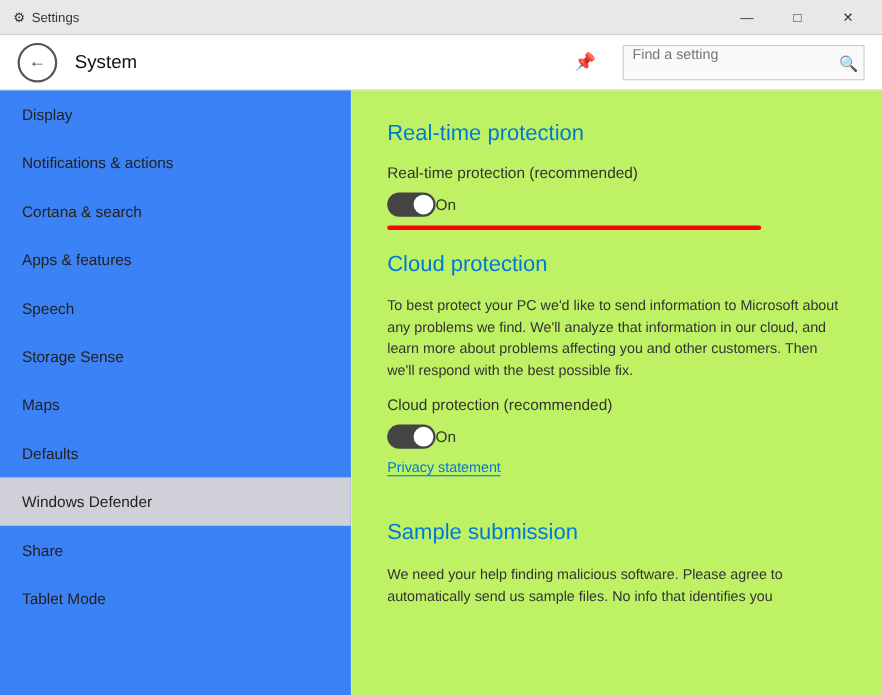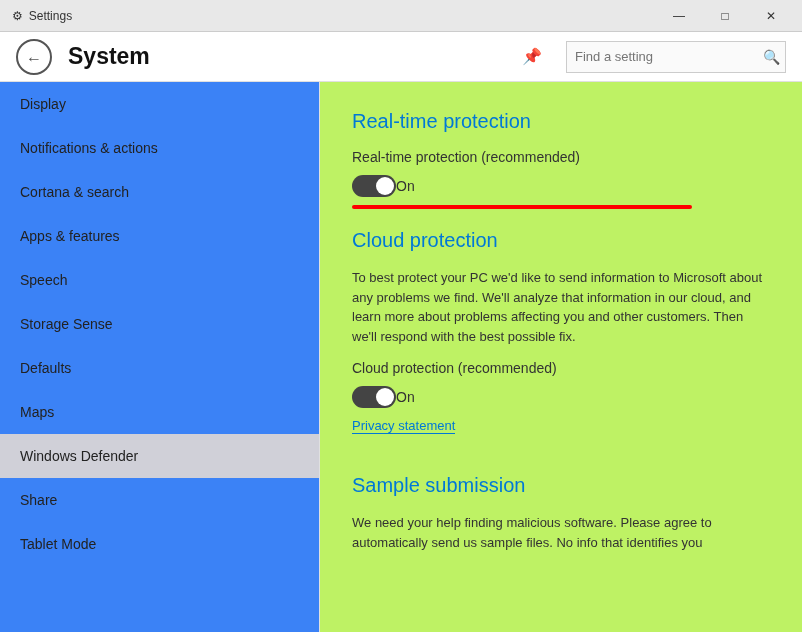--- a/index.html
+++ b/index.html
@@ -63,34 +63,34 @@
       border-radius: 50%;
       border: 2px solid #555;
       display: flex;
       align-items: center;
       justify-content: center;
       cursor: pointer;
       color: #555;
       font-size: 16px;
     }
     .app-title {
-      font-size: 23px;
-      font-weight: 700;
+      font-size: 17px;
+      font-weight: 400;
       color: #111;
       flex: 1;
     }
     .pin-icon {
       color: #555;
       font-size: 16px;
       cursor: pointer;
       margin-right: 8px;
     }
     .search-box {
       display: flex;
-      align-items: center;
+      align-items: flex-start;
       border: 1px solid #ccc;
       background: #fafafa;
       height: 32px;
       width: 220px;
     }
     .search-input {
       border: none;
       background: transparent;
       outline: none;
       font-size: 13px;
@@ -263,24 +263,24 @@
     <div class="sidebar-item">
       <span>Apps &amp; features</span>
     </div>
     <div class="sidebar-item">
       <span>Speech</span>
     </div>
     <div class="sidebar-item">
       <span>Storage Sense</span>
     </div>
     <div class="sidebar-item">
+      <span>Maps</span>
+    </div>
+    <div class="sidebar-item">
       <span>Defaults</span>
-    </div>
-    <div class="sidebar-item">
-      <span>Maps</span>
     </div>
     <div class="sidebar-item active">
       <span>Windows Defender</span>
     </div>
     <div class="sidebar-item">
       <span>Share</span>
     </div>
     <div class="sidebar-item">
       <span>Tablet Mode</span>
     </div>

